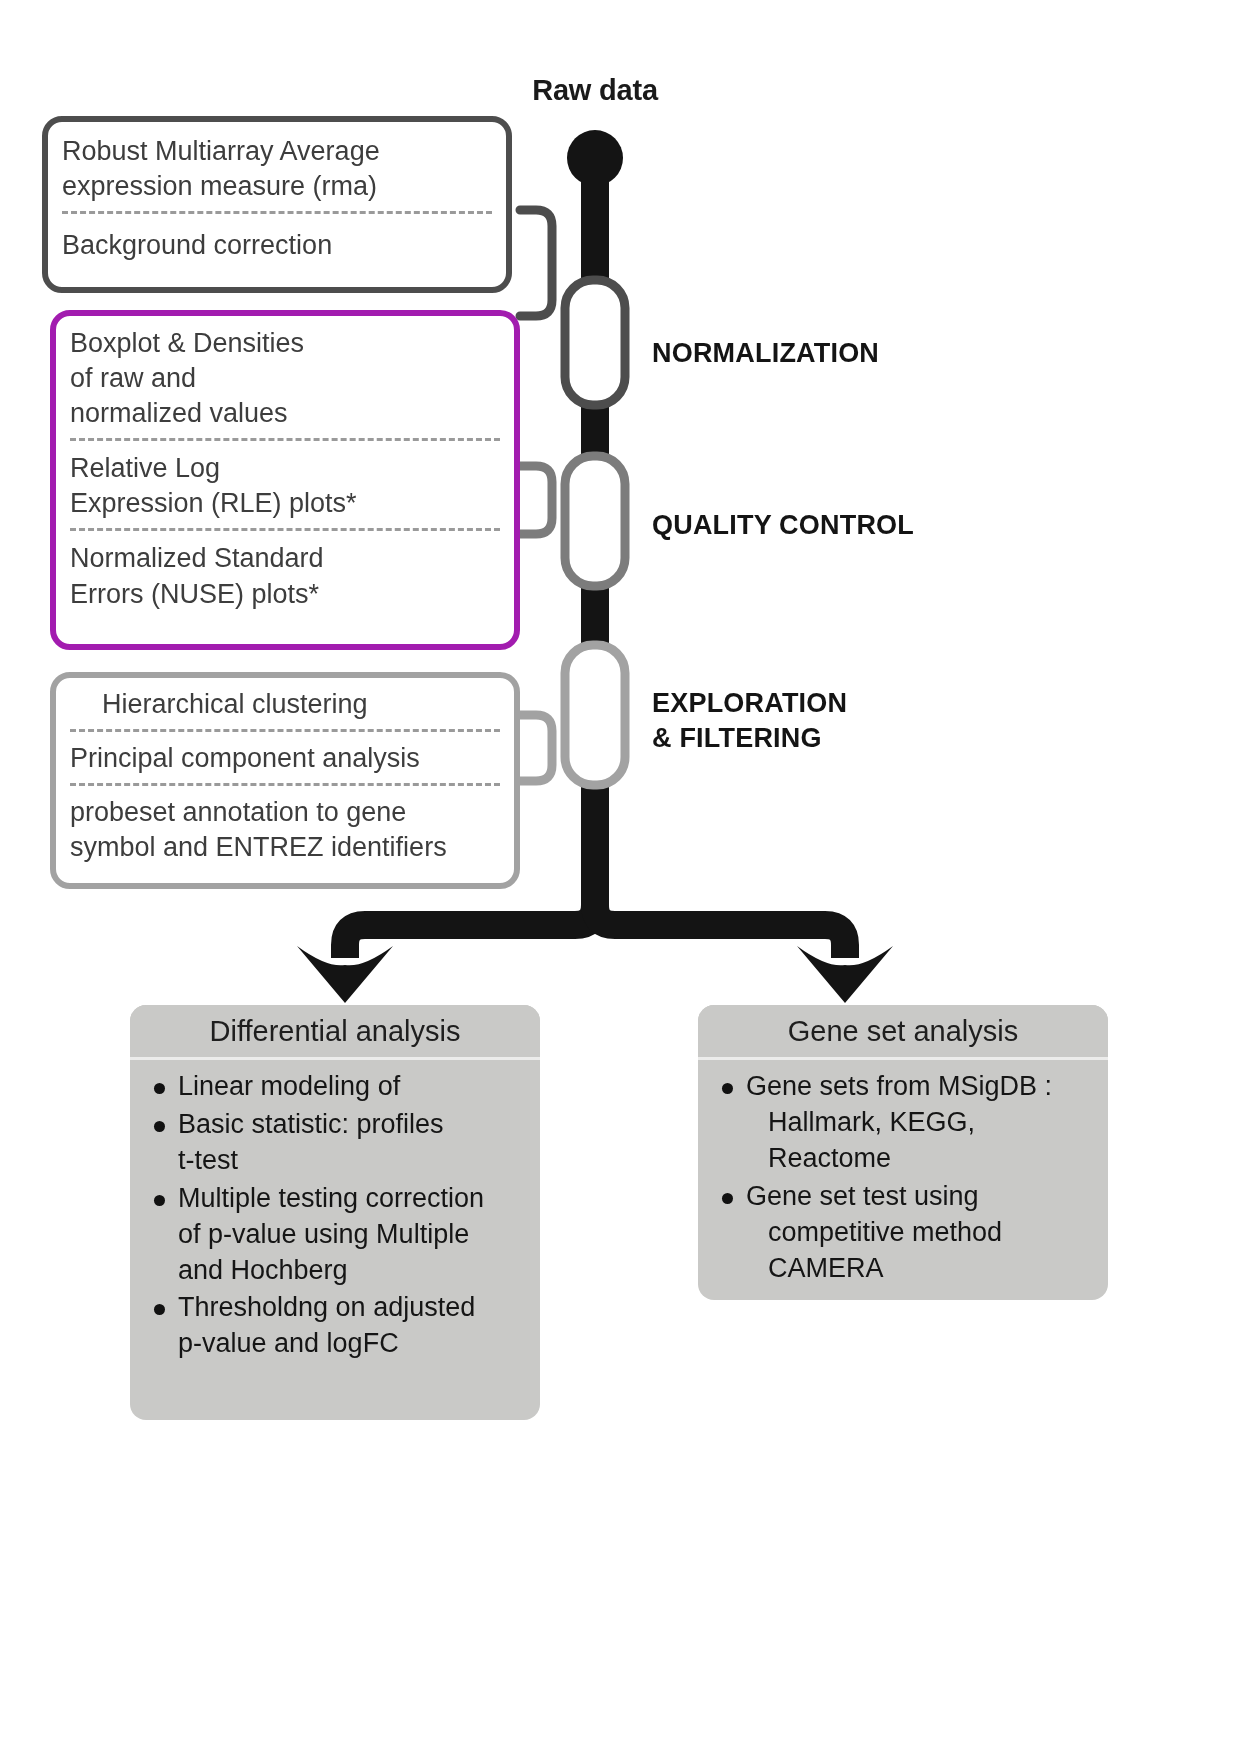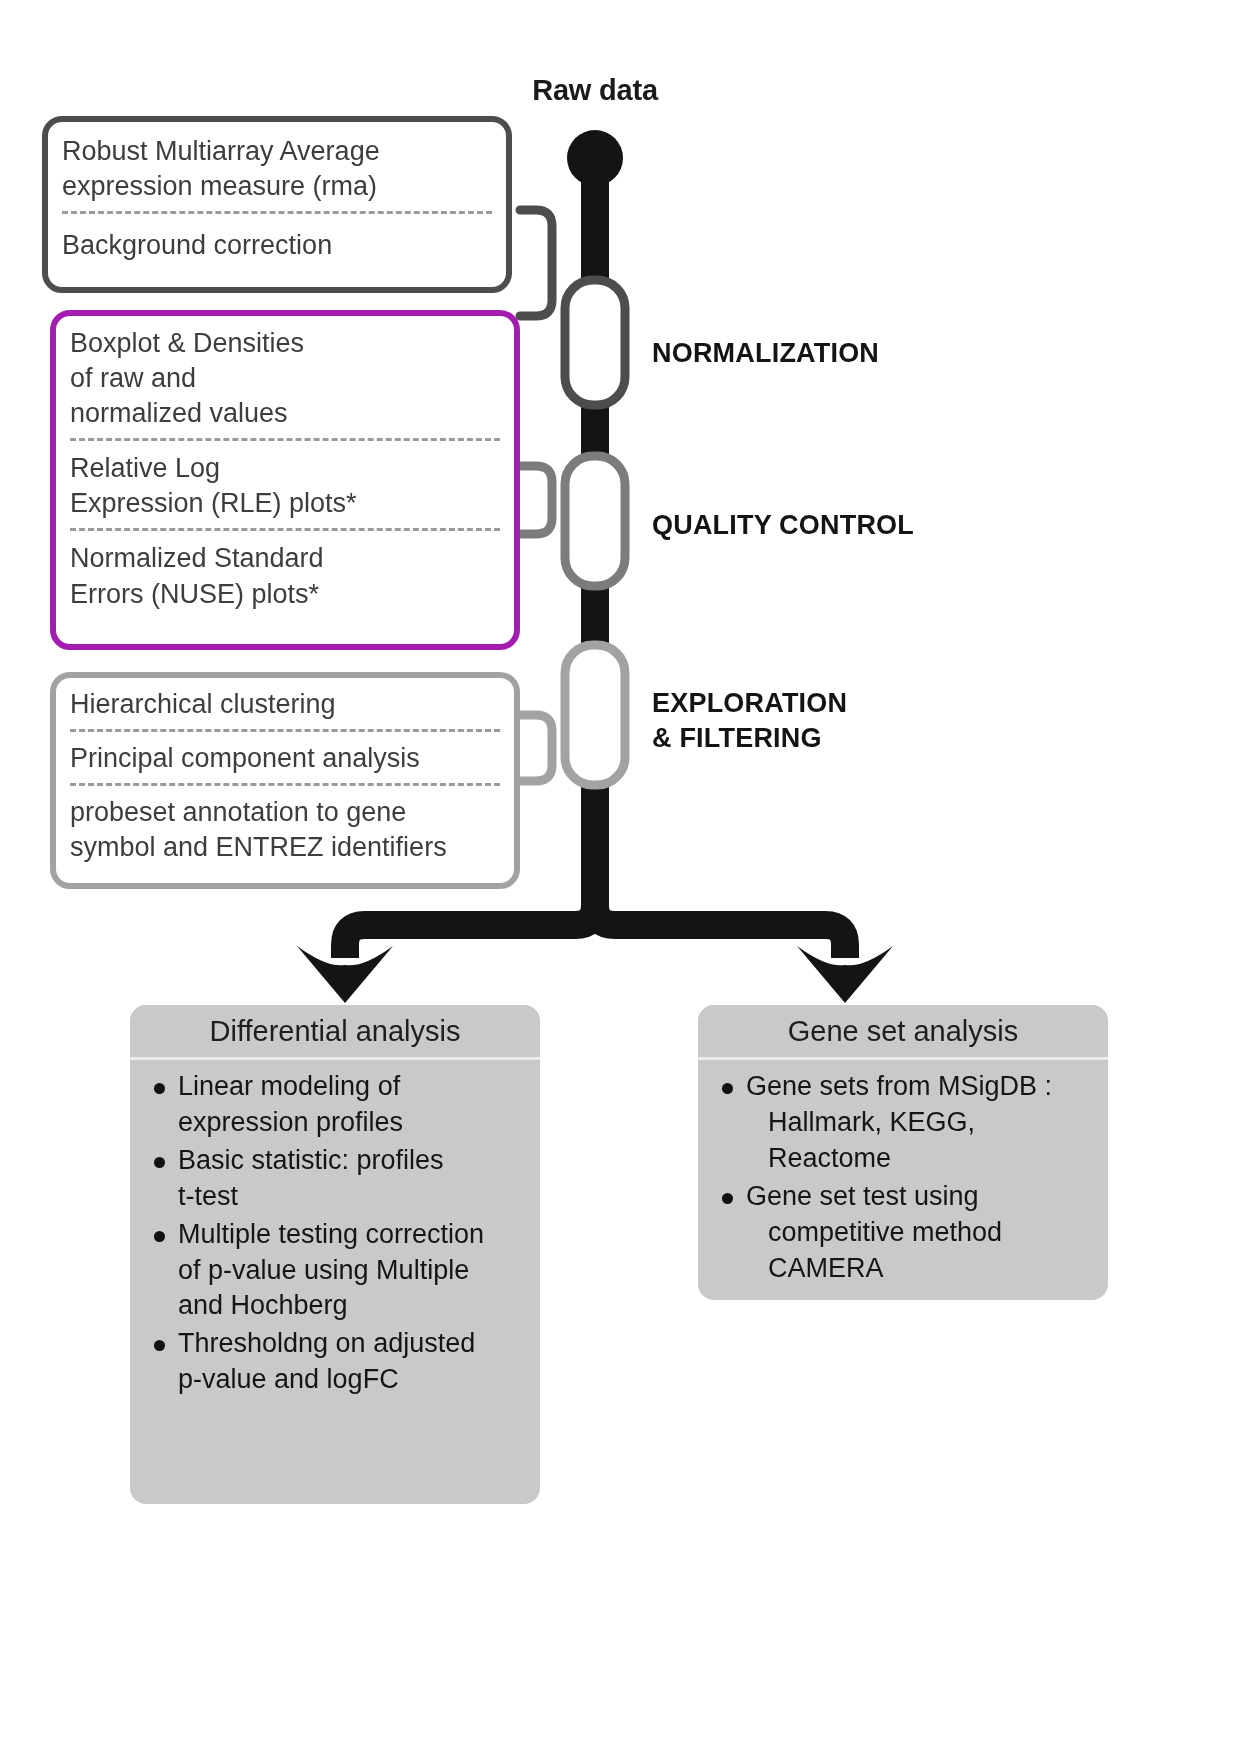--- a/index.html
+++ b/index.html
@@ -51,21 +51,21 @@
 
   #box1 .cell{padding-top:9px;}
   #box2 .cell{padding-top:6px;}
   #box3 .cell{padding-top:7px;}
 
   #box1 .c0{padding-top:12px;}
   #box1 .c1{padding-top:14px;}
   #box2 .c0{padding-top:10px;}
   #box2 .c1{padding-top:10px;}
   #box2 .c2{padding-top:10px;}
-  #box3 .c0{padding-top:9px;}
+  #box3 .c0{padding-top:9px;margin-left:32px;}
   #box3 .c1{padding-top:9px;}
   #box3 .c2{padding-top:9px;}
 
   
   .stagelabel{
     position:absolute;
     font-size:27px;
     font-weight:bold;
     color:#141414;
     letter-spacing:0.2px;
@@ -105,21 +105,21 @@
   }
   .panel li::before{
     content:"";
     position:absolute;
     left:4px;top:14px;
     width:11px;height:11px;
     border-radius:50%;
     background:#111111;
   }
   .panel li .cont{display:block;}
-  #panelL{left:130px;top:1005px;width:410px;height:499px;}
+  #panelL{left:130px;top:1005px;width:410px;height:415px;}
   #panelR{left:650px;top:1005px;width:410px;height:295px;margin-left:48px;}
   #panelR li .cont{padding-left:22px;}
 </style>
 </head>
 <body>
 
 <div id="stage">
 
   <div class="raw-title">Raw data</div>
 
@@ -184,21 +184,20 @@
   <div class="stagelabel" id="lab-norm" style="white-space:pre-line;">NORMALIZATION</div>
   <div class="stagelabel" id="lab-qc" style="white-space:pre-line;">QUALITY CONTROL</div>
   <div class="stagelabel" id="lab-exp" style="white-space:pre-line;">EXPLORATION
 &amp; FILTERING</div>
 
   <div class="panel" id="panelL">
     <div class="phead">Differential analysis</div>
     <ul>
       <li>
         <span>Linear modeling of</span>
-        <span class="cont">expression profiles</span>
       </li>
       <li>
         <span>Basic statistic: profiles</span>
         <span class="cont">t-test</span>
       </li>
       <li>
         <span>Multiple testing correction</span>
         <span class="cont">of p-value using Multiple</span>
         <span class="cont">and Hochberg</span>
       </li>

